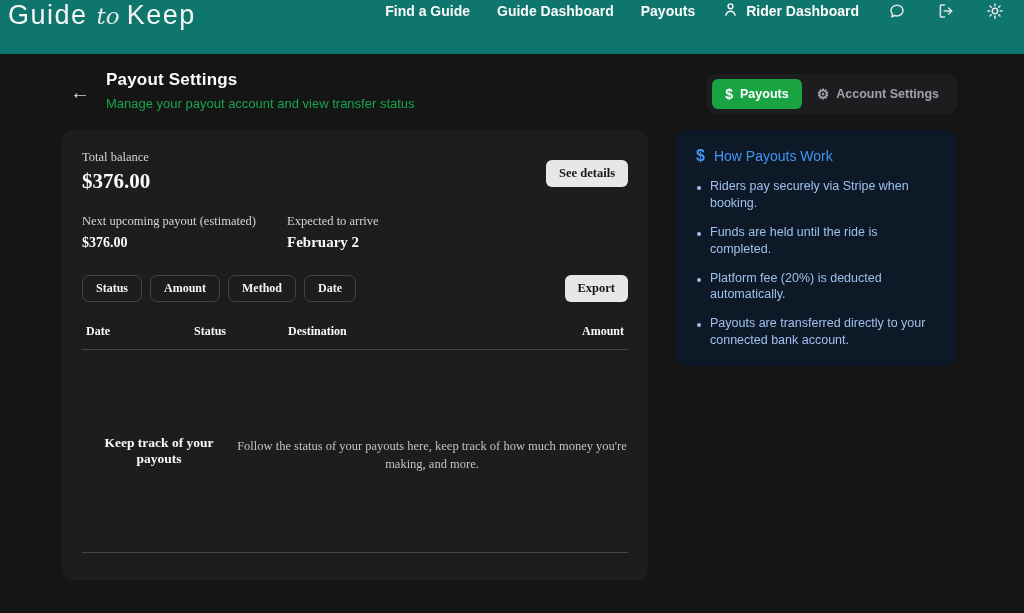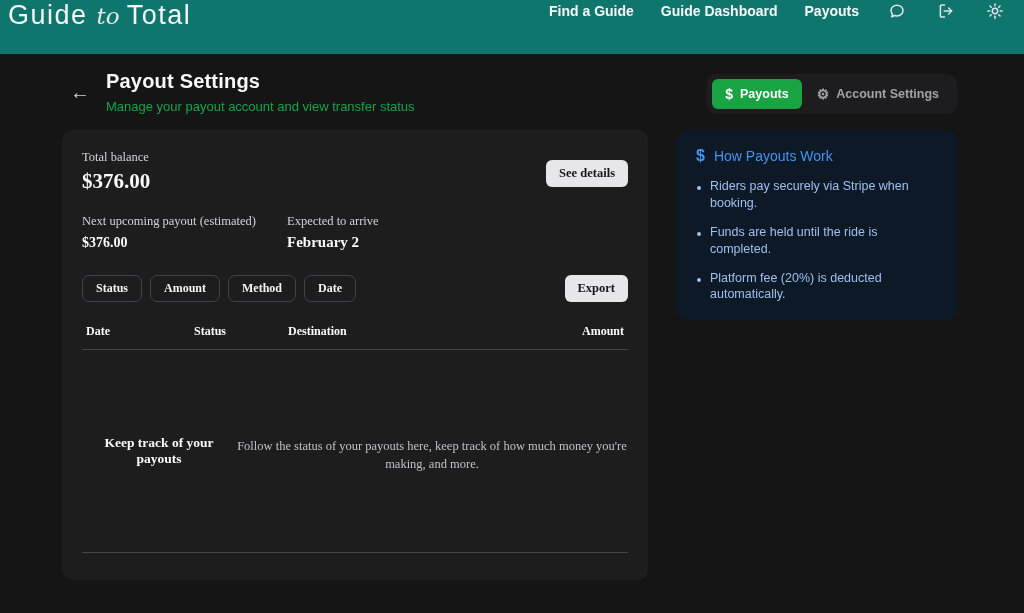--- a/index.html
+++ b/index.html
@@ -70,21 +70,21 @@
   .back-btn {
     background: none;
     border: none;
     color: #d4d4d8;
     font-size: 20px;
     cursor: pointer;
     margin: 12px 16px 0 8px;
     line-height: 1;
   }
   .title-block h1 {
-    font-size: 20px;
+    font-size: 17px;
     font-weight: 700;
     color: #fafafa;
     letter-spacing: 0.2px;
   }
   .title-subtitle {
     font-size: 13px;
     margin-top: 6px;
     font-weight: 400;
   }
   .tab-toggle {
@@ -231,26 +231,35 @@
 </style>
 </head>
 <body>
 
 <div class="screen">
 
   <header class="navbar">
     <div class="logo">
       <span class="logo-main">Guide</span>
       <span class="logo-script">to</span>
-      <span class="logo-main">Total</span>
+      <span class="logo-main">Keep</span>
     </div>
     <nav class="nav-links">
       <a class="nav-link">Find a Guide</a>
       <a class="nav-link">Guide Dashboard</a>
       <a class="nav-link">Payouts</a>
+      <a class="nav-link">
+        <span>
+          <svg width="17" height="17" viewBox="0 0 24 24" fill="none" stroke="currentColor" stroke-width="2" stroke-linecap="round">
+            <circle cx="12" cy="7.5" r="3.4"></circle>
+            <path d="M5.5 20c1-4 3.6-5.6 6.5-5.6s5.5 1.6 6.5 5.6"></path>
+          </svg>
+        </span>
+        <span>Rider Dashboard</span>
+      </a>
       <button class="icon-btn">
         <span>
           <svg width="18" height="18" viewBox="0 0 24 24" fill="none" stroke="currentColor" stroke-width="2" stroke-linecap="round" stroke-linejoin="round">
             <path d="M20 11.4c0 4-3.6 7.1-8 7.1-1 0-2-.2-2.9-.5L5 19.6l1.1-3.2C4.8 15.1 4 13.3 4 11.4c0-4 3.6-7.1 8-7.1s8 3.2 8 7.1z"></path>
           </svg>
         </span>
       </button>
       <button class="icon-btn">
         <span>
           <svg width="18" height="18" viewBox="0 0 24 24" fill="none" stroke="currentColor" stroke-width="2" stroke-linecap="round" stroke-linejoin="round">
@@ -350,20 +359,21 @@
 
         <div class="info-card card-blue">
           <div class="card-title-row">
             <span class="dollar-glyph">$</span>
             <span class="card-title">How Payouts Work</span>
           </div>
           <ul class="bullet-list">
             <li>Riders pay securely via Stripe when booking.</li>
             <li>Funds are held until the ride is completed.</li>
             <li>Platform fee (20%) is deducted automatically.</li>
+            <li>Payouts are transferred directly to your connected bank account.</li>
           </ul>
         </div>
 
 
       </aside>
     </div>
   </div>
 </div>
 
 </body></html>

